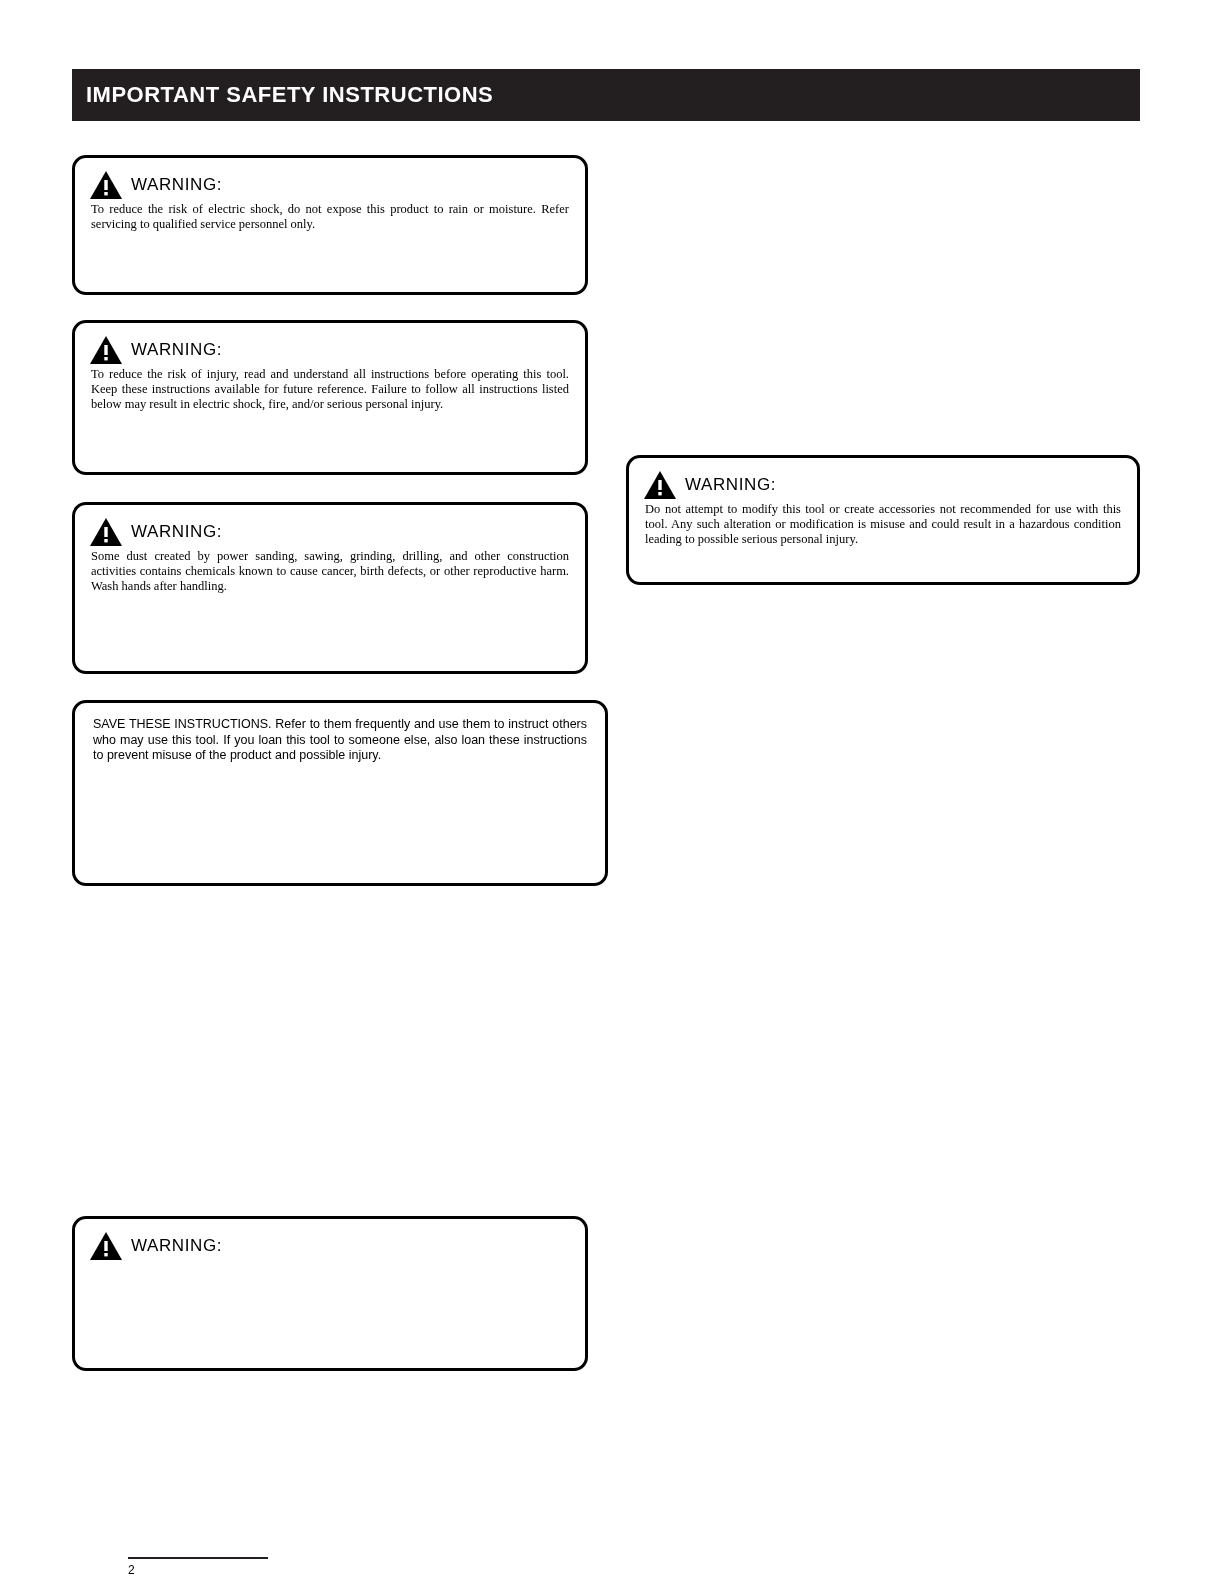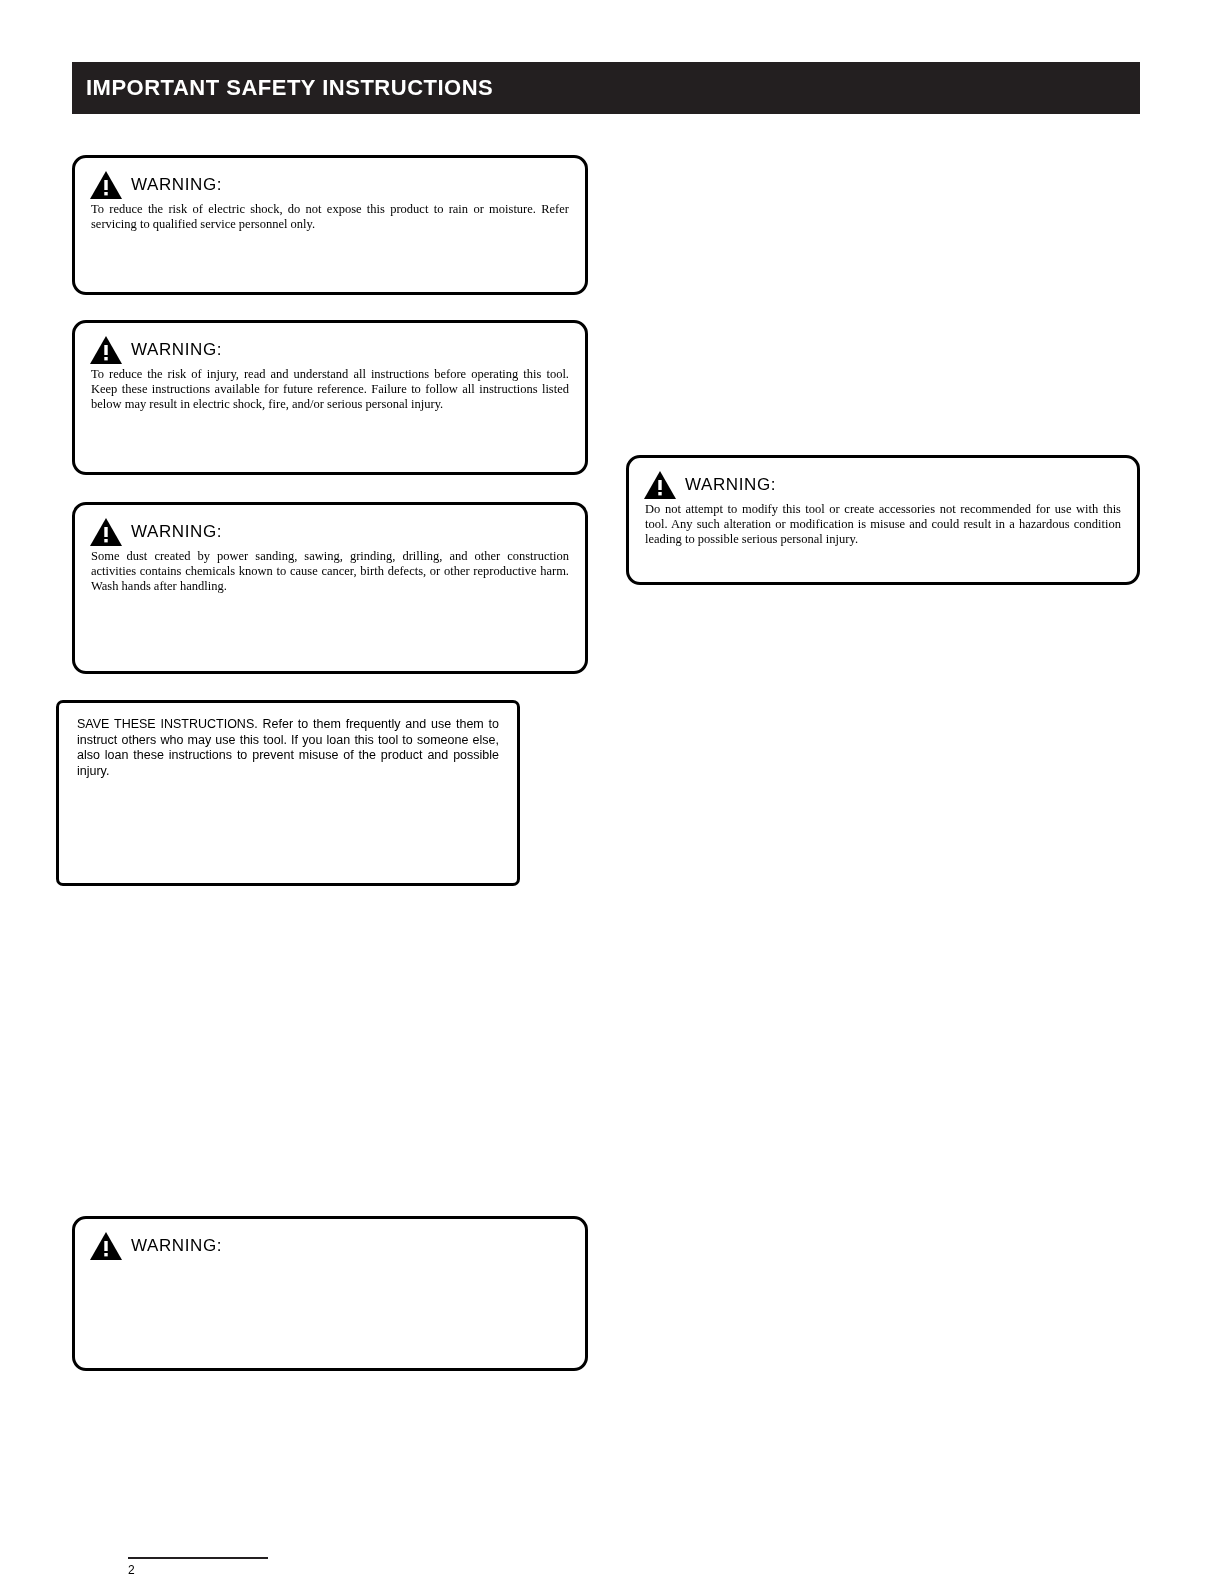--- a/index.html
+++ b/index.html
@@ -11,21 +11,21 @@
     position: relative;
     width: 1224px;
     height: 1584px;
     background: #ffffff;
     font-family: "Liberation Sans", sans-serif;
     overflow: hidden;
   }
   .header-bar {
     position: absolute;
     left: 72px;
-    top: 62px;
+    top: 69px;
     width: 1068px;
     height: 52px;
     background: #231f20;
   }
   .header-title {
     color: #ffffff;
     font-size: 22px;
     font-weight: bold;
     line-height: 52px;
     padding-left: 14px;
@@ -127,21 +127,21 @@
           <path d="M17 1 L33 29 L1 29 Z" fill="#000"></path>
           <rect x="15.3" y="10" width="3.4" height="10" fill="#fff"></rect>
           <rect x="15.3" y="22" width="3.4" height="3.4" fill="#fff"></rect>
         </svg>
       </span>
       <span class="warn-label">WARNING:</span>
     </div>
     <div class="warn-body">Some dust created by power sanding, sawing, grinding, drilling, and other construction activities contains chemicals known to cause cancer, birth defects, or other reproductive harm. Wash hands after handling.</div>
   </div>
 
-  <div class="warn-box" style="left:56px; top:700px; width:464px; height:186px;border-radius:7px;">
+  <div class="warn-box" style="left:72px; top:700px; width:536px; height:186px;">
     <div class="plain-body">SAVE THESE INSTRUCTIONS. Refer to them frequently and use them to instruct others who may use this tool. If you loan this tool to someone else, also loan these instructions to prevent misuse of the product and possible injury.</div>
   </div>
 
   <div class="warn-box" style="left:626px; top:455px; width:514px; height:130px;">
     <div class="warn-head">
       <span class="warn-icon">
         <svg width="34" height="30" viewBox="0 0 34 30" xmlns="http://www.w3.org/2000/svg">
           <path d="M17 1 L33 29 L1 29 Z" fill="#000"></path>
           <rect x="15.3" y="10" width="3.4" height="10" fill="#fff"></rect>
           <rect x="15.3" y="22" width="3.4" height="3.4" fill="#fff"></rect>

